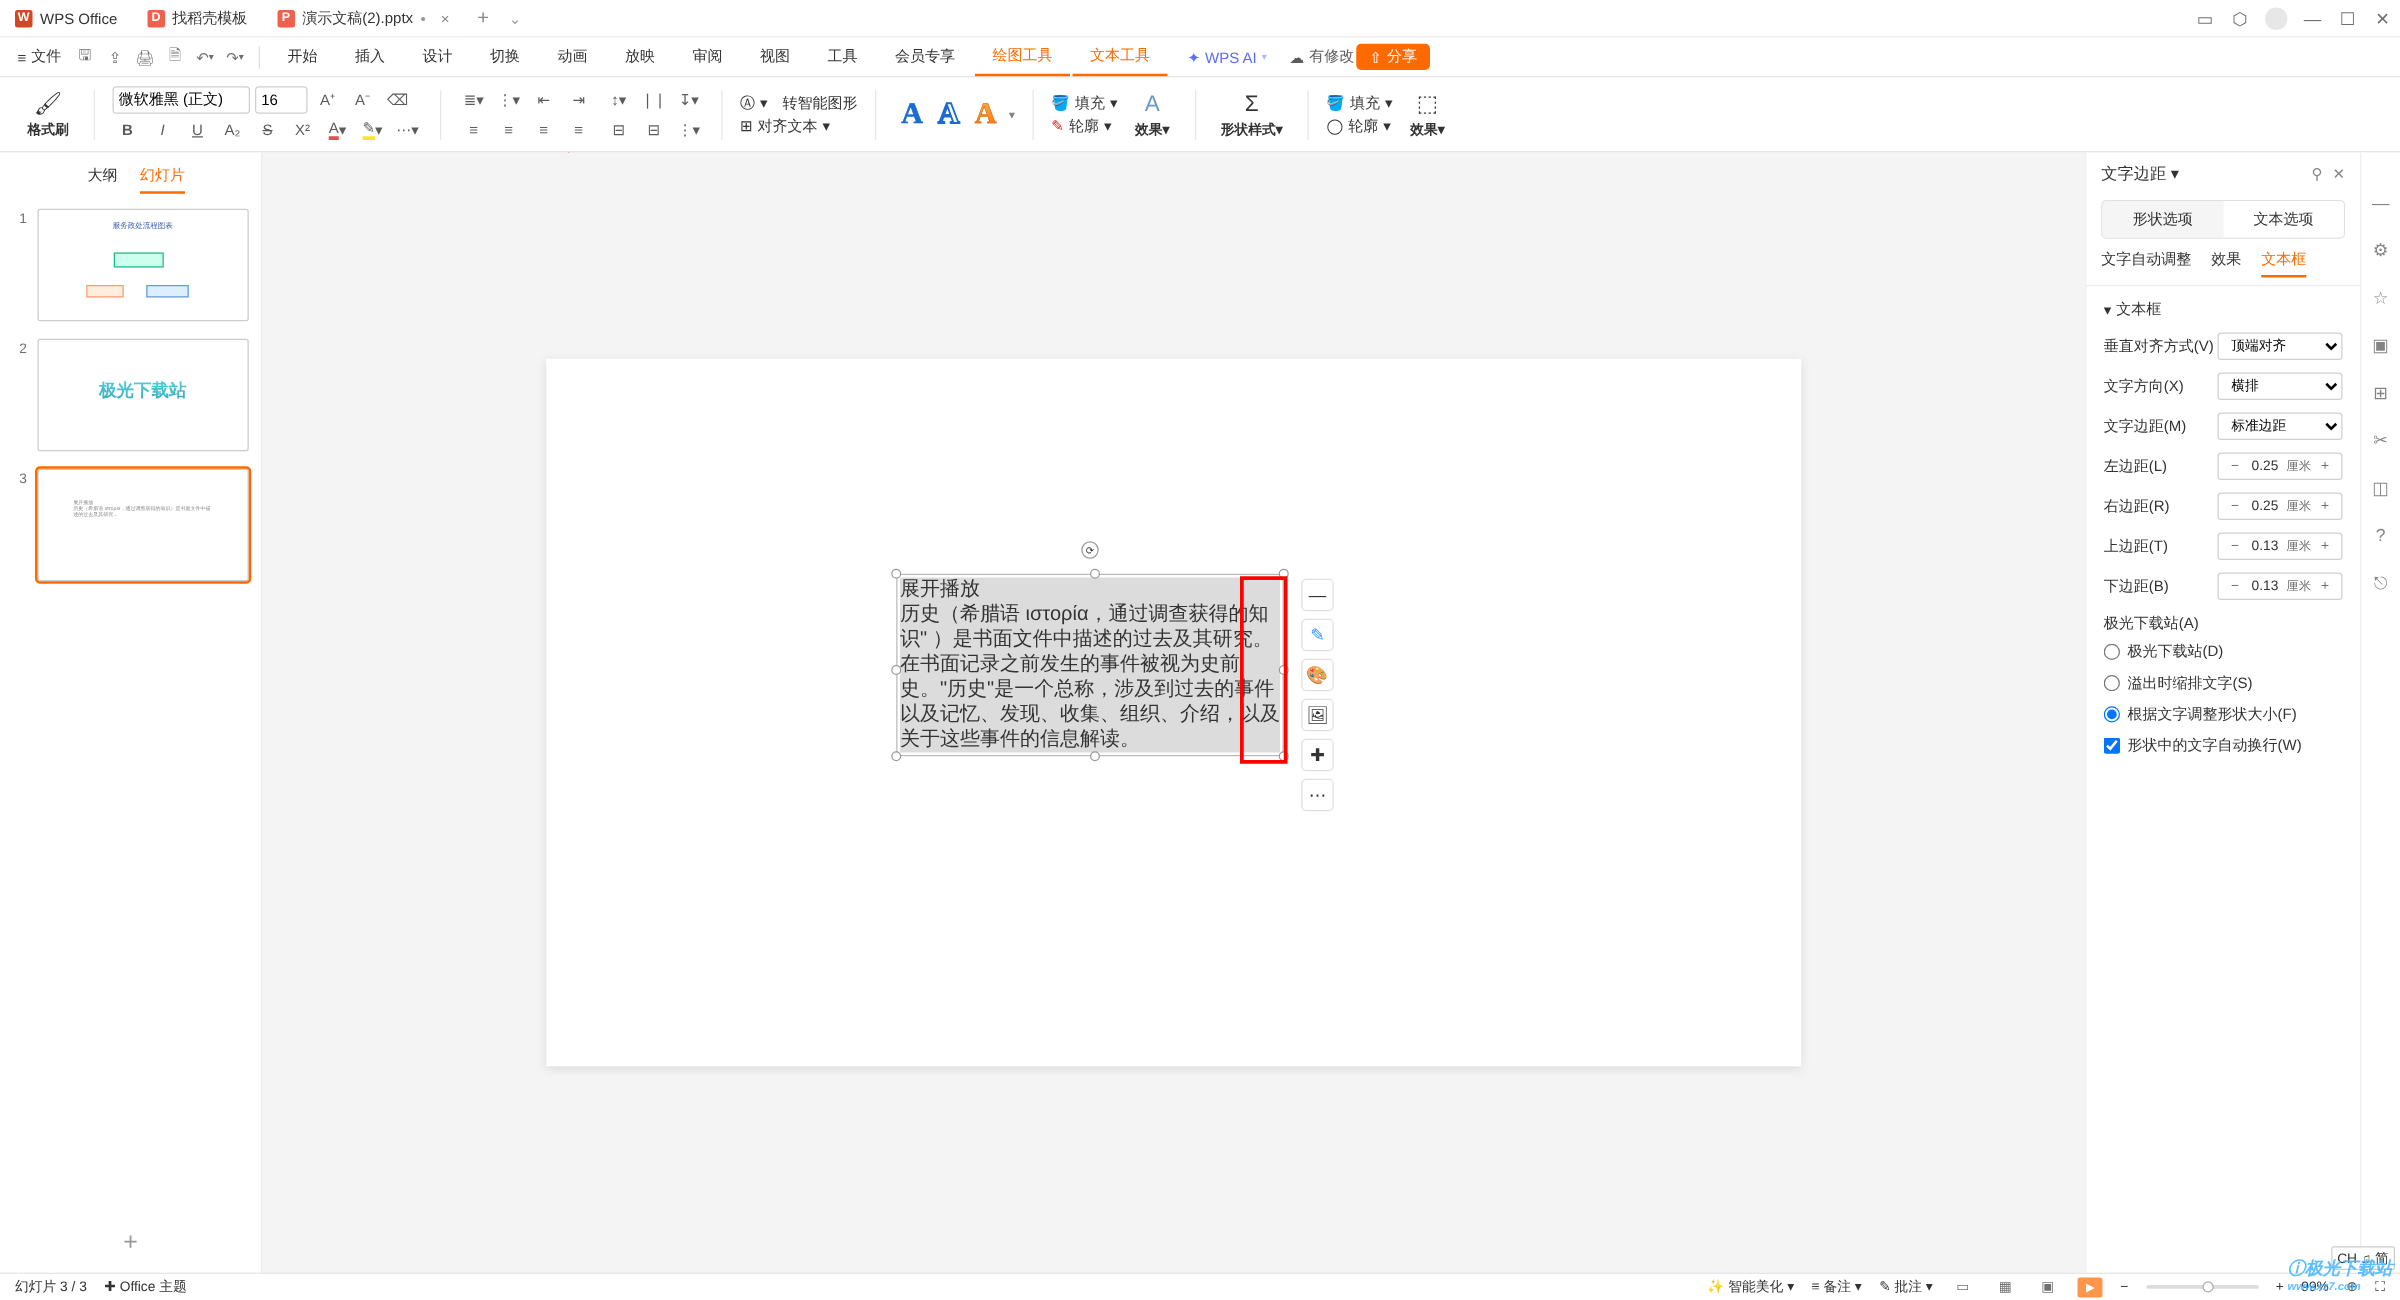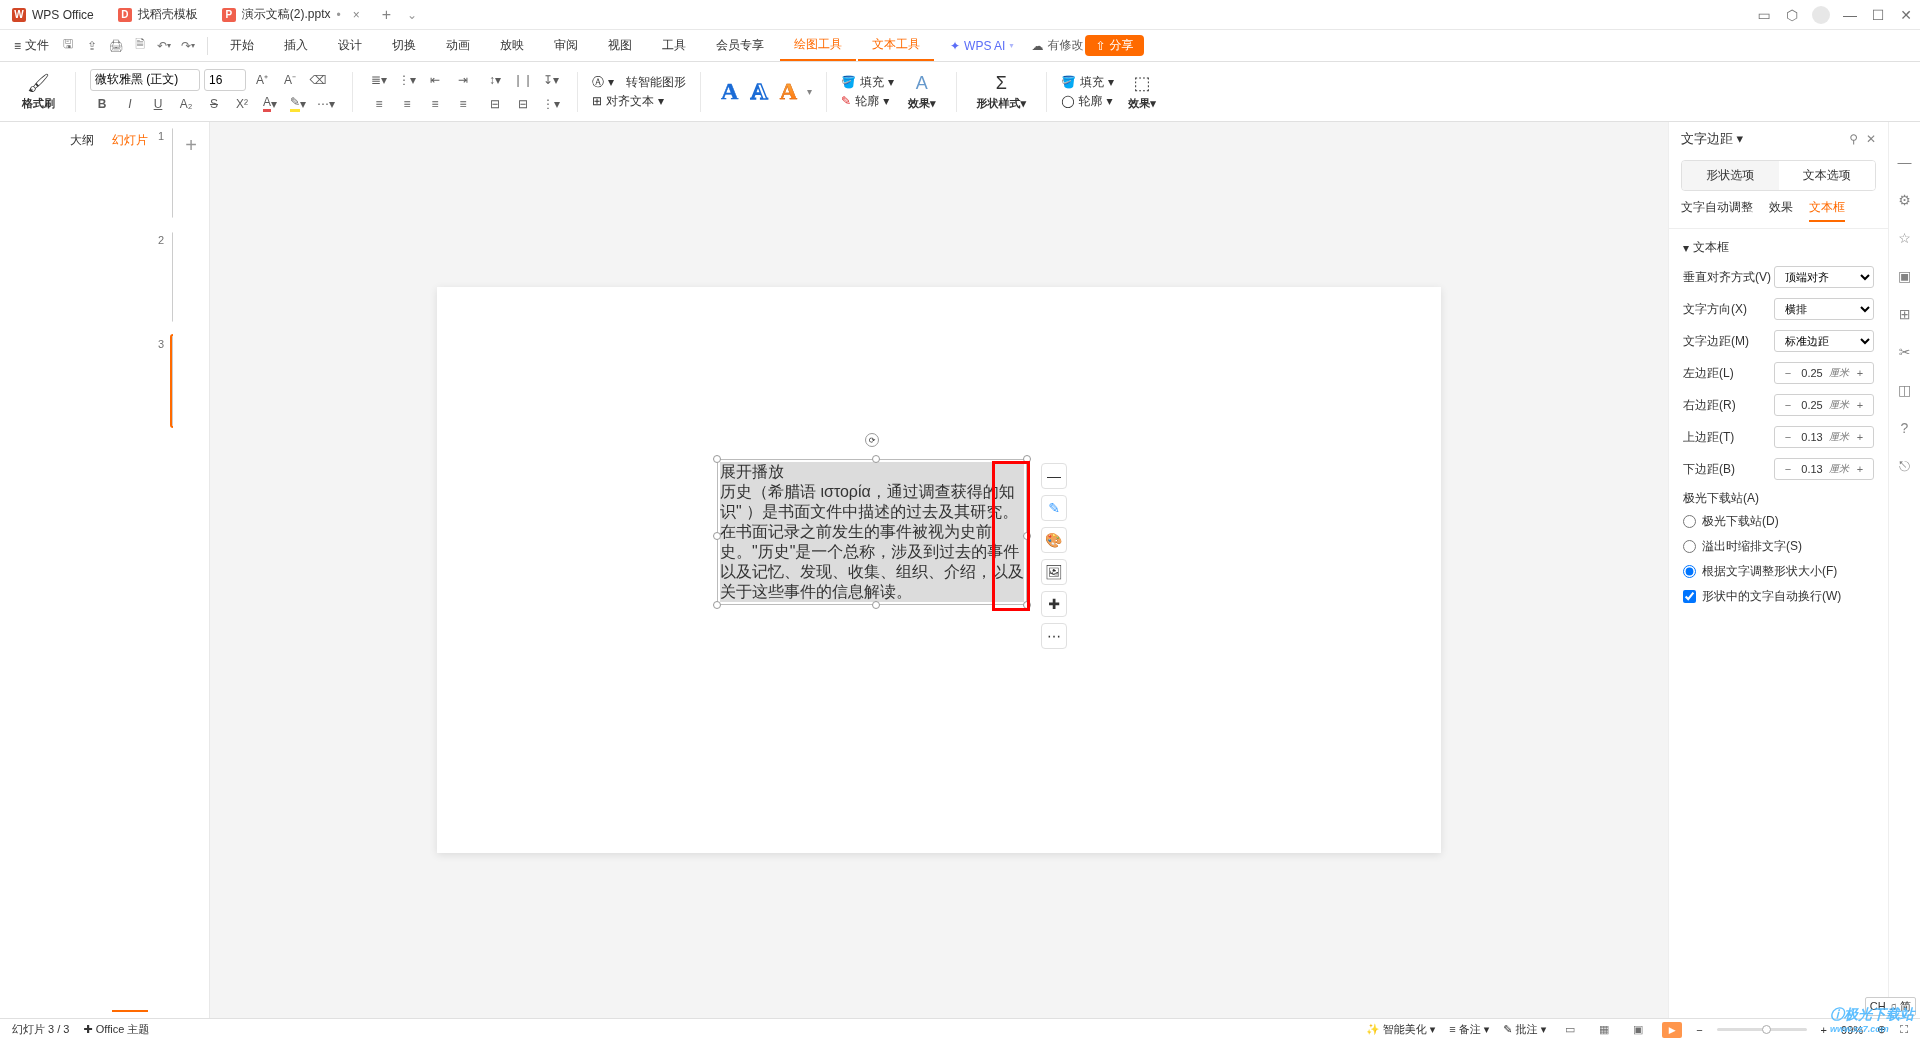--- a/index.html
+++ b/index.html
@@ -41,21 +41,21 @@
 .ribbon .sizebox { width: 42px; }
 .ribbon .vdiv { width: 1px; height: 40px; background: #e8e8e8; margin: 0 6px; }
 .ribbon .wa-a { font-size: 24px; font-weight: bold; font-family: Georgia, serif; padding: 0 6px; }
 .ribbon .wa-a.blue { color: #1a6bd6; -webkit-text-stroke: .5px #1a6bd6; }
 .ribbon .wa-a.hollow { color: #fff; -webkit-text-stroke: 1.5px #1a6bd6; }
 .ribbon .wa-a.grad { background: linear-gradient(#ffb347,#ff6a00); -webkit-background-clip: text; color: transparent; -webkit-text-stroke: .5px #d86f1f; }
 .ribbon .combo { display: flex; align-items: center; gap: 4px; font-size: 12px; }
 
 
 .body { display: flex; height: calc(100% - 30px - 32px - 60px - 22px); }
-.slidepanel { width: 210px; background: #fff; border-right: 1px solid #e8e8e8; display: flex; flex-direction: row; }
+.slidepanel { width: 210px; background: #fff; border-right: 1px solid #e8e8e8; display: flex; flex-direction: column; }
 .slidepanel .tabs { display: flex; gap: 18px; padding: 10px 0 6px 70px; font-size: 12px; }
 .slidepanel .tabs .t.active { color: #ff6a00; border-bottom: 2px solid #ff6a00; padding-bottom: 4px; }
 .thumbs { flex: 1; overflow: auto; padding: 6px 10px; }
 .thumb-row { display: flex; gap: 8px; margin-bottom: 14px; }
 .thumb-num { width: 12px; text-align: right; font-size: 11px; opacity: .7; padding-top: 2px; }
 .thumb { width: 175px; height: 90px; background: #fff; border: 1px solid #ccc; border-radius: 2px; position: relative; overflow: hidden; }
 .thumb.sel { outline: 2px solid #ff6a00; }
 .thumb .mini-title { font-size: 6px; text-align: center; margin-top: 8px; color: #3a5db0; }
 .thumb .mini-box { position: absolute; border: 1px solid; font-size: 5px; padding: 1px; }
 .addslide { text-align: center; padding: 12px; font-size: 20px; opacity: .5; }
@@ -86,21 +86,21 @@
 .proppanel .subtabs .st.active { background: #fff; }
 .proppanel .minitabs { display: flex; gap: 16px; padding: 0 12px 6px; font-size: 12px; border-bottom: 1px solid #eee; }
 .proppanel .minitabs .mt.active { color: #ff6a00; border-bottom: 2px solid #ff6a00; padding-bottom: 4px; }
 .proppanel .sect { padding: 10px 14px; }
 .proppanel .secthead { font-size: 12px; font-weight: 500; display: flex; align-items: center; gap: 4px; margin-bottom: 10px; }
 .proppanel .field { display: flex; align-items: center; justify-content: space-between; margin-bottom: 10px; font-size: 12px; }
 .proppanel .field label { flex: 0 0 90px; }
 .proppanel .field select, .proppanel .spin { width: 100px; height: 22px; border: 1px solid #d0d0d0; border-radius: 3px; font-size: 11px; padding: 0 6px; background: #fff; }
 .proppanel .spin { display: flex; align-items: center; justify-content: space-between; gap: 4px; }
 .proppanel .spin .val { flex: 1; text-align: center; }
-.proppanel .spin .u { font-size: 10px; opacity: .7; font-style: italic; }
+.proppanel .spin .u { font-size: 10px; opacity: .7; }
 .proppanel .spin .pm { width: 14px; text-align: center; opacity: .7; cursor: pointer; }
 .proppanel .radio, .proppanel .check { display: flex; align-items: center; gap: 6px; margin-bottom: 8px; font-size: 12px; }
 
 
 .statusbar { height: 22px; background: #fff; border-top: 1px solid #e0e0e0; display: flex; align-items: center; padding: 0 12px; gap: 14px; font-size: 11px; }
 .statusbar .spacer { flex: 1; }
 .statusbar .zoomtrack { width: 90px; height: 3px; background: #ddd; border-radius: 2px; position: relative; }
 .statusbar .zoomtrack .dot { position: absolute; top: -3px; left: 50%; width: 9px; height: 9px; background: #fff; border: 1px solid #aaa; border-radius: 50%; }
 .viewbtn { width: 20px; height: 16px; display: flex; align-items: center; justify-content: center; opacity: .7; }
 .viewbtn.play { background: #ff6a00; color: #fff; border-radius: 2px; font-size: 9px; }

